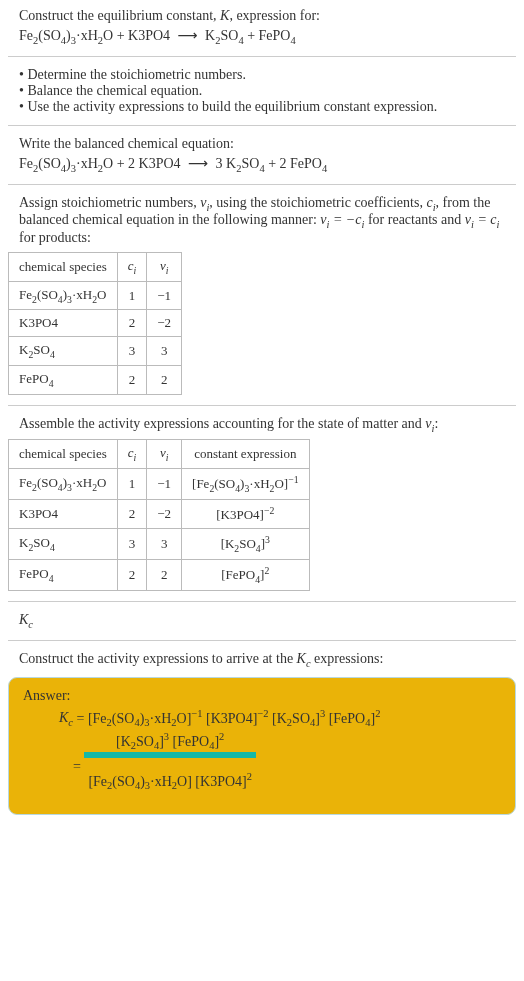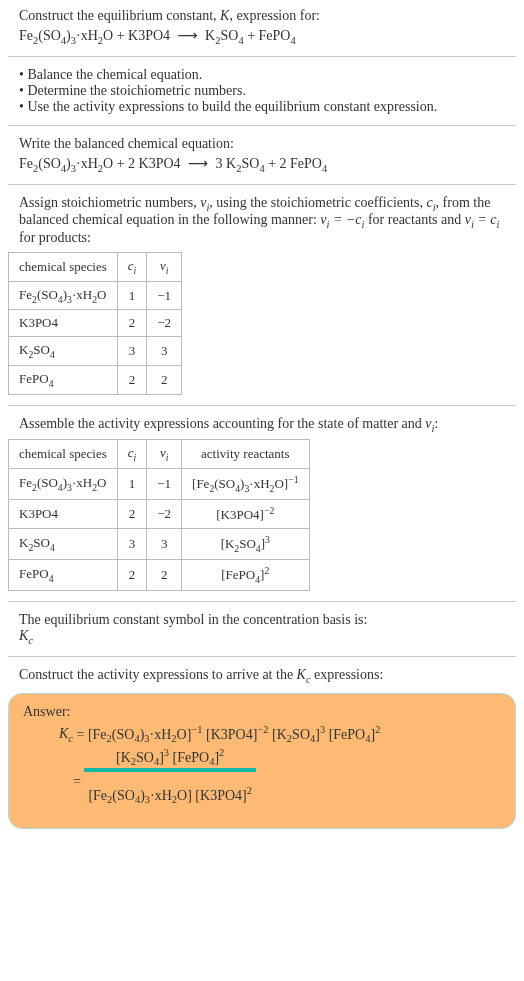--- a/index.html
+++ b/index.html
@@ -54,37 +54,37 @@
       font-size: 13px;
       margin-top: 23px;
     }
     th {
       font-weight: normal;
     }
     td:first-child, th:first-child {
       text-align: left;
     }
     .answer-box {
-      background: #fdba74;
+      background: #eab308;
       border: 1px solid #b8d8e0;
-      border-radius: 14px;
+      border-radius: 9px;
       padding: 10px 14px;
       margin-top: 8px;
     }
     .answer-label {
       margin-bottom: 4px;
     }
     .frac {
       display: inline-block;
       vertical-align: middle;
       text-align: center;
     }
     .frac .num {
       display: block;
-      border-bottom: 4px solid #14b8a6;
+      border-bottom: 6px solid #14b8a6;
       padding: 0 4px;
     }
     .frac .den {
       display: block;
       padding: 13px 4px;
     }
     .kc-line {
       padding-left: 36px;
       margin: 3px 0;
     }
@@ -98,22 +98,22 @@
 <div class="section">
   <span>Construct the equilibrium constant, </span><span class="italic">K</span><span>, expression for:</span>
   <div class="equation">
     Fe<span class="sub">2</span>(SO<span class="sub">4</span>)<span class="sub">3</span>·xH<span class="sub">2</span>O + K3PO4 <span class="arrow">⟶</span> K<span class="sub">2</span>SO<span class="sub">4</span> + FePO<span class="sub">4</span>
   </div>
 </div>
 
 <hr>
 
 <div class="section">
+  <div>• Determine the stoichiometric numbers.</div>
   <div>• Balance the chemical equation.</div>
-  <div>• Determine the stoichiometric numbers.</div>
   <div>• Use the activity expressions to build the equilibrium constant expression.</div>
 </div>
 
 <hr>
 
 <div class="section">
   <div>Write the balanced chemical equation:</div>
   <div class="equation">
     Fe<span class="sub">2</span>(SO<span class="sub">4</span>)<span class="sub">3</span>·xH<span class="sub">2</span>O + 2 K3PO4 <span class="arrow">⟶</span> 3 K<span class="sub">2</span>SO<span class="sub">4</span> + 2 FePO<span class="sub">4</span>
   </div>
@@ -160,21 +160,21 @@
 <div class="section">
   <span>Assemble the activity expressions accounting for the state of matter and </span><span class="italic">ν<span class="sub">i</span></span><span>:</span>
 </div>
 
 <table>
   <tbody>
       <tr>
     <th>chemical species</th>
     <th><span class="italic">c<span class="sub">i</span></span></th>
     <th><span class="italic">ν<span class="sub">i</span></span></th>
-    <th>activity reactants</th>
+    <th>constant expression</th>
   </tr>
   <tr>
     <td>Fe<span class="sub">2</span>(SO<span class="sub">4</span>)<span class="sub">3</span>·xH<span class="sub">2</span>O</td>
     <td>1</td>
     <td>−1</td>
     <td>[Fe<span class="sub">2</span>(SO<span class="sub">4</span>)<span class="sub">3</span>·xH<span class="sub">2</span>O]<span class="sup">−1</span></td>
   </tr>
   <tr>
     <td>K3PO4</td>
     <td>2</td>
@@ -192,21 +192,20 @@
     <td>2</td>
     <td>2</td>
     <td>[FePO<span class="sub">4</span>]<span class="sup">2</span></td>
   </tr>
 </tbody>
   </table>
 
 <hr>
 
 <div class="section">
-  <div>The equilibrium constant symbol in the concentration basis is:</div>
   <div class="italic">K<span class="sub">c</span></div>
 </div>
 
 <hr>
 
 <div class="section">
   <span>Construct the activity expressions to arrive at the </span><span class="italic">K<span class="sub">c</span></span><span> expressions:</span>
 </div>
 
 <div class="answer-box">

